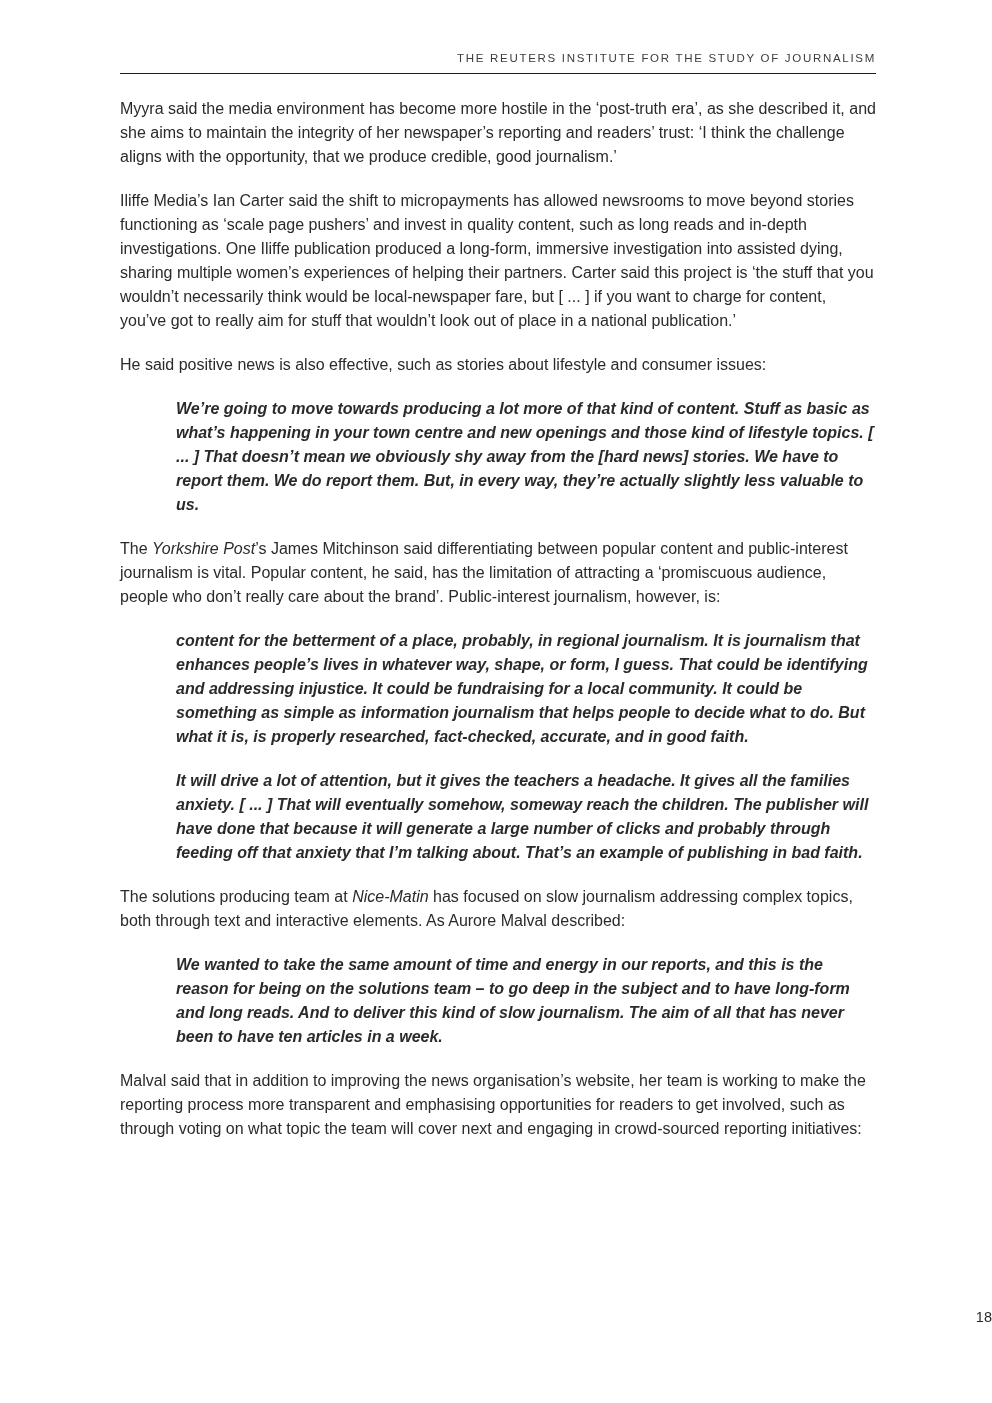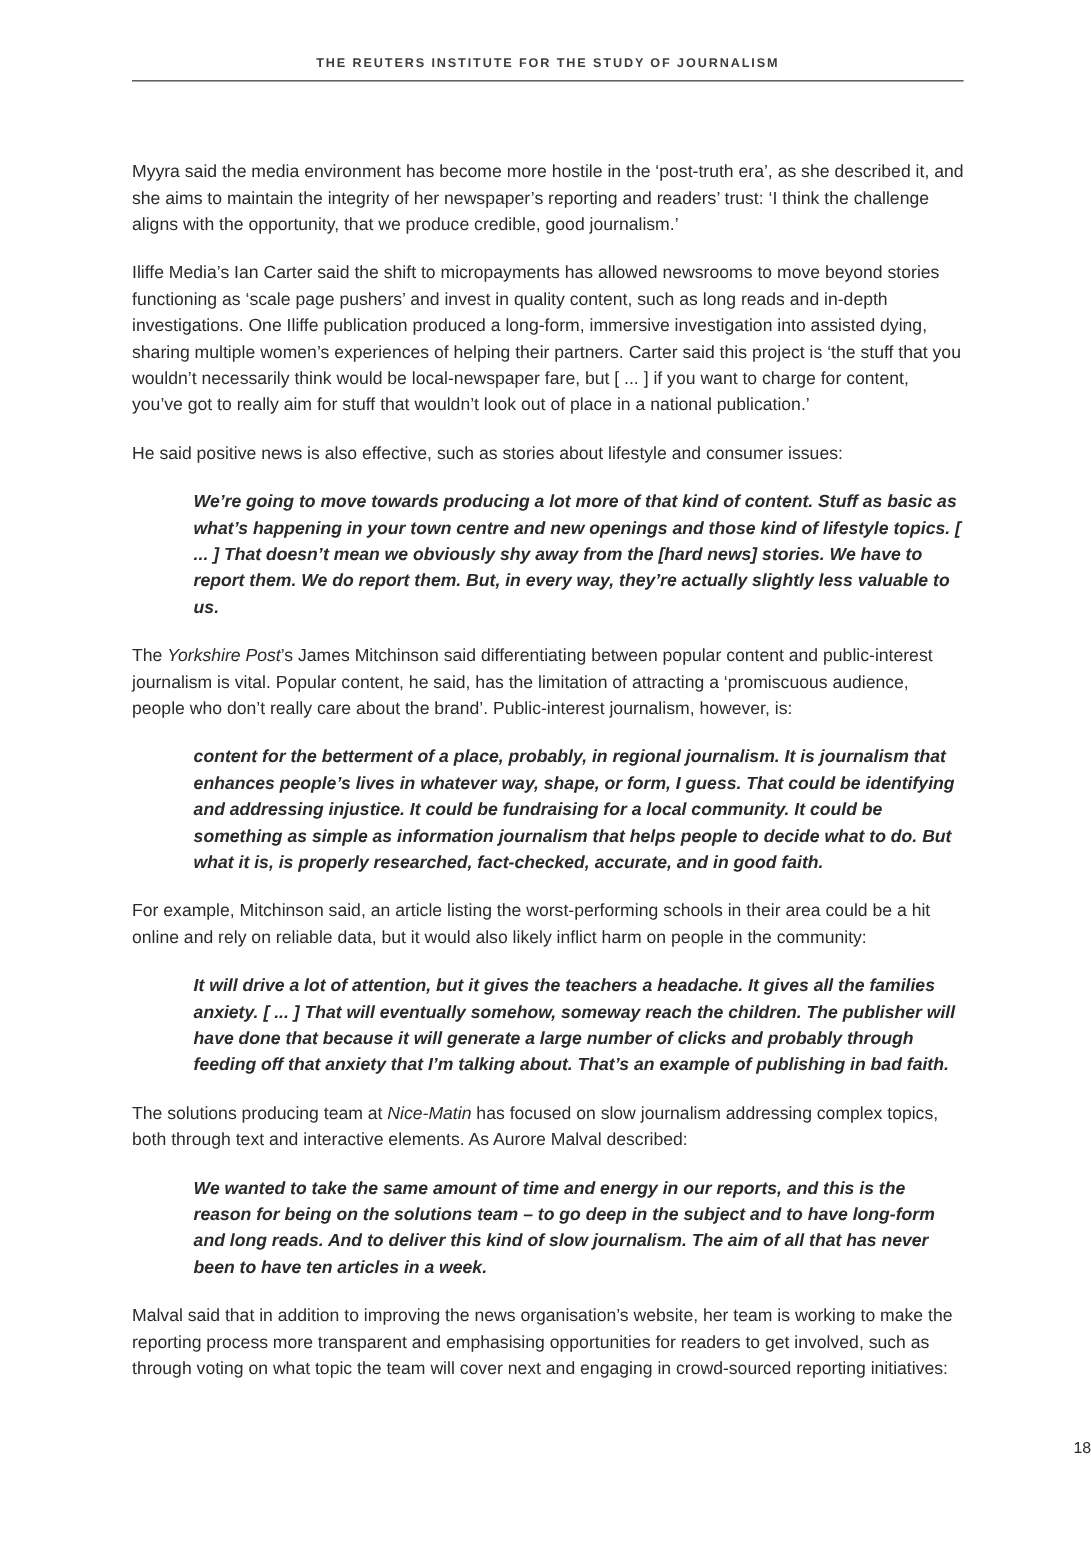--- a/index.html
+++ b/index.html
@@ -14,42 +14,41 @@
     color: #2b2a29;
     overflow: hidden;
   }
   .page-header {
     position: absolute;
     top: 52px;
     left: 120px;
     width: 756px;
   }
   .header-title {
-    text-align: center;
+    text-align: right;
     font-size: 11.5px;
-    font-weight: 700;
+    font-weight: 400;
     letter-spacing: 1.7px;
     color: #3c3c3b;
     margin: 0 0 9px 0;
   }
   .header-rule {
     border: none;
     border-top: 1.5px solid #1d1d1b;
     margin: 0;
   }
   .content {
     position: absolute;
     top: 97px;
     left: 120px;
     width: 756px;
     font-size: 16px;
     line-height: 24px;
     font-weight: 400;
     text-align: left;
-    margin-top: 48px;
   }
   .content p {
     margin: 0 0 20px 0;
   }
   .content blockquote {
     margin: 0 0 20px 56px;
     padding: 0;
     font-style: italic;
     font-weight: bold;
   }
@@ -83,21 +82,20 @@
     <p>Iliffe Media’s Ian Carter said the shift to micropayments has allowed newsrooms to move beyond stories functioning as ‘scale page pushers’ and invest in quality content, such as long reads and in-depth investigations. One Iliffe publication produced a long-form, immersive investigation into assisted dying, sharing multiple women’s experiences of helping their partners. Carter said this project is ‘the stuff that you wouldn’t necessarily think would be local-newspaper fare, but [ ... ] if you want to charge for content, you’ve got to really aim for stuff that wouldn’t look out of place in a national publication.’</p>
 
     <p>He said positive news is also effective, such as stories about lifestyle and consumer issues:</p>
 
     <blockquote>We’re going to move towards producing a lot more of that kind of content. Stuff as basic as what’s happening in your town centre and new openings and those kind of lifestyle topics. [ ... ] That doesn’t mean we obviously shy away from the [hard news] stories. We have to report them. We do report them. But, in every way, they’re actually slightly less valuable to us.</blockquote>
 
     <p><span>The </span><em>Yorkshire Post</em><span>’s James Mitchinson said differentiating between popular content and public-interest journalism is vital. Popular content, he said, has the limitation of attracting a ‘promiscuous audience, people who don’t really care about the brand’. Public-interest journalism, however, is:</span></p>
 
     <blockquote>content for the betterment of a place, probably, in regional journalism. It is journalism that enhances people’s lives in whatever way, shape, or form, I guess. That could be identifying and addressing injustice. It could be fundraising for a local community. It could be something as simple as information journalism that helps people to decide what to do. But what it is, is properly researched, fact-checked, accurate, and in good faith.</blockquote>
 
-    <p>For example, Mitchinson said, an article listing the worst-performing schools in their area could be a hit online and rely on reliable data, but it would also likely inflict harm on people in the community:</p>
 
     <blockquote>It will drive a lot of attention, but it gives the teachers a headache. It gives all the families anxiety. [ ... ] That will eventually somehow, someway reach the children. The publisher will have done that because it will generate a large number of clicks and probably through feeding off that anxiety that I’m talking about. That’s an example of publishing in bad faith.</blockquote>
 
     <p><span>The solutions producing team at </span><em>Nice-Matin</em><span> has focused on slow journalism addressing complex topics, both through text and interactive elements. As Aurore Malval described:</span></p>
 
     <blockquote>We wanted to take the same amount of time and energy in our reports, and this is the reason for being on the solutions team – to go deep in the subject and to have long-form and long reads. And to deliver this kind of slow journalism. The aim of all that has never been to have ten articles in a week.</blockquote>
 
     <p>Malval said that in addition to improving the news organisation’s website, her team is working to make the reporting process more transparent and emphasising opportunities for readers to get involved, such as through voting on what topic the team will cover next and engaging in crowd-sourced reporting initiatives:</p>
   </main>
 

